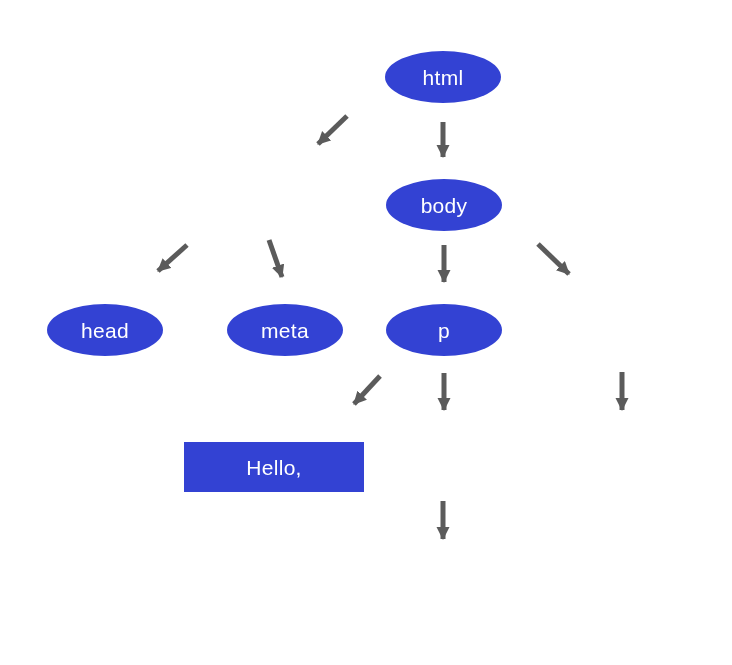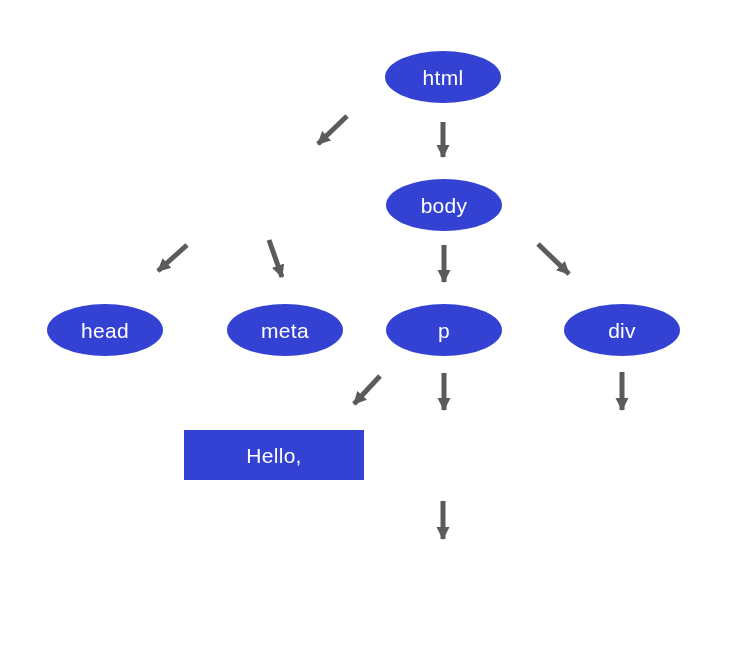--- a/index.html
+++ b/index.html
@@ -39,20 +39,21 @@
   }
   .node.ellipse {
     width: 116px;
     height: 52px;
     border-radius: 50%;
   }
   .node.rect {
     width: 180px;
     height: 50px;
     border-radius: 0;
+    margin-top: 12px;
   }
 </style>
 </head>
 <body>
 
 <div class="canvas">
 
   <svg class="edge-layer" width="732" height="665" viewBox="0 0 732 665" xmlns="http://www.w3.org/2000/svg">
     <defs>
       <marker id="ah" markerUnits="userSpaceOnUse" markerWidth="16" markerHeight="16" refX="12" refY="6.5" orient="auto">
@@ -79,20 +80,17 @@
   </div>
   <div class="node ellipse" style="left:47px;  top:304px">
     <span>head</span>
   </div>
   <div class="node ellipse" style="left:227px; top:304px">
     <span>meta</span>
   </div>
   <div class="node ellipse" style="left:386px; top:304px">
     <span>p</span>
   </div>
-  <div class="node ellipse" style="left:564px; top:304px">
-    <span>div</span>
-  </div>
   <div class="node rect" style="left:184px; top:430px">
     <span>Hello,</span>
   </div>
 
 </div>
 
 </body></html>

